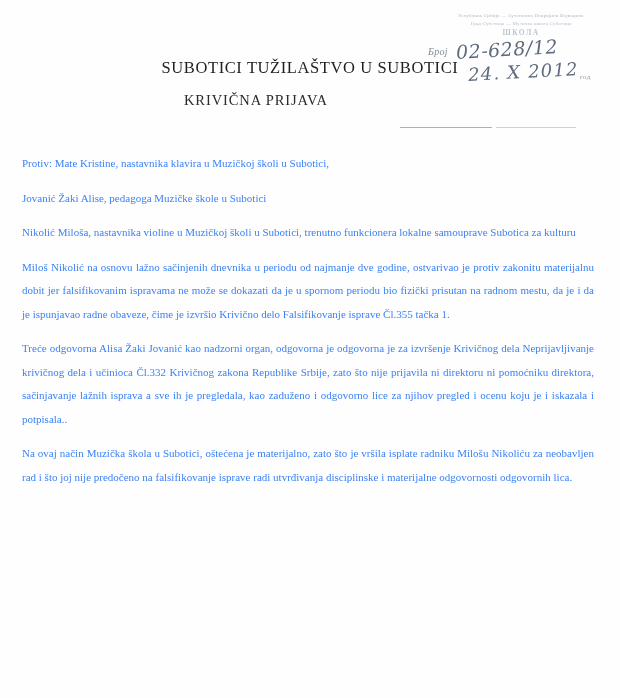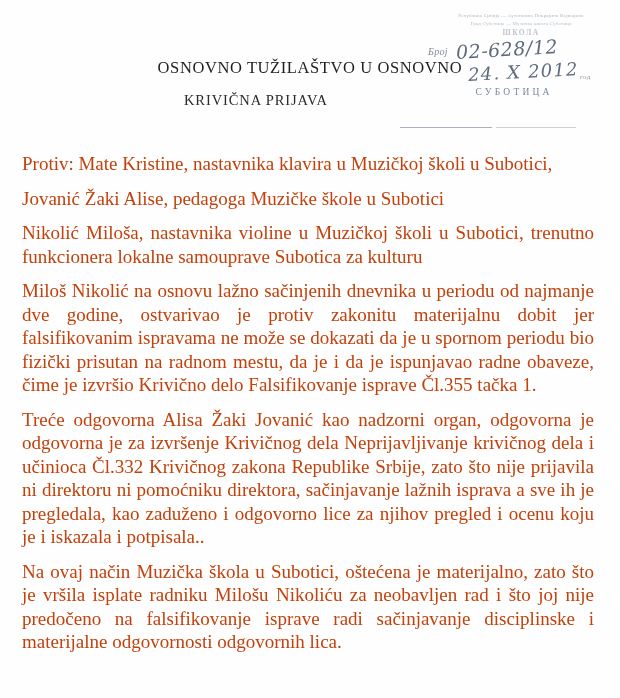--- a/index.html
+++ b/index.html
@@ -169,26 +169,26 @@
   }
 
   
   .body-text {
     position: absolute;
     top: 152px;
     left: 22px;
     width: 572px;
   }
   .para {
-    font-size: 19px;
+    font-size: 11px;
     line-height: 23.5px;
     text-align: justify;
     text-justify: inter-word;
     margin: 0 0 11px 0;
-    color: #c2410c;
+    color: #3b82f6;
     hyphens: none;
   }
   .para:last-child { margin-bottom: 0; }
   .para.nojust { text-align: left; }
 </style>
 </head>
 <body>
 
 <div class="page">
 
@@ -202,28 +202,27 @@
       <span class="stamp-number">02-628/12</span>
     </div>
 
     <div class="stamp-daterow">
       <span class="stamp-date">24. X 2012</span>
       <span class="stamp-god">год</span>
       <span class="stamp-rule"></span>
       <span class="stamp-rule2"></span>
     </div>
 
-    <div class="stamp-city">СУБОТИЦА</div>
   </div>
 
-  <div class="doc-title">OSNOVNO TUŽILAŠTVO U OSNOVNO</div>
+  <div class="doc-title">SUBOTICI TUŽILAŠTVO U SUBOTICI</div>
   <div class="doc-subtitle">KRIVIČNA PRIJAVA</div>
 
   <div class="body-text">
     <p class="para nojust">Protiv: Mate Kristine, nastavnika klavira u Muzičkoj školi u Subotici,</p>
     <p class="para nojust">Jovanić Žaki Alise, pedagoga Muzičke škole u Subotici</p>
     <p class="para">Nikolić Miloša, nastavnika violine u Muzičkoj školi u Subotici, trenutno funkcionera lokalne samouprave Subotica za kulturu</p>
     <p class="para">Miloš Nikolić na osnovu lažno sačinjenih dnevnika u periodu od najmanje dve godine, ostvarivao je protiv zakonitu materijalnu dobit jer falsifikovanim ispravama ne može se dokazati da je u spornom periodu bio fizički prisutan na radnom mestu, da je i da je ispunjavao radne obaveze, čime je izvršio Krivično delo Falsifikovanje isprave Čl.355 tačka 1.</p>
     <p class="para">Treće odgovorna Alisa Žaki Jovanić kao nadzorni organ, odgovorna je odgovorna je za izvršenje Krivičnog dela Neprijavljivanje krivičnog dela i učinioca Čl.332 Krivičnog zakona Republike Srbije, zato što nije prijavila ni direktoru ni pomoćniku direktora, sačinjavanje lažnih isprava a sve ih je pregledala, kao zaduženo i odgovorno  lice za njihov pregled i ocenu koju je i iskazala i potpisala..</p>
-    <p class="para">Na ovaj način Muzička škola u Subotici, oštećena je materijalno, zato što je vršila isplate radniku Milošu Nikoliću za neobavljen rad i što joj nije predočeno na falsifikovanje isprave radi sačinjavanje disciplinske i materijalne odgovornosti odgovornih lica.</p>
+    <p class="para">Na ovaj način Muzička škola u Subotici, oštećena je materijalno, zato što je vršila isplate radniku Milošu Nikoliću za neobavljen rad i što joj nije predočeno na falsifikovanje isprave radi utvrđivanja disciplinske i materijalne odgovornosti odgovornih lica.</p>
   </div>
 
 </div>
 
 </body></html>

